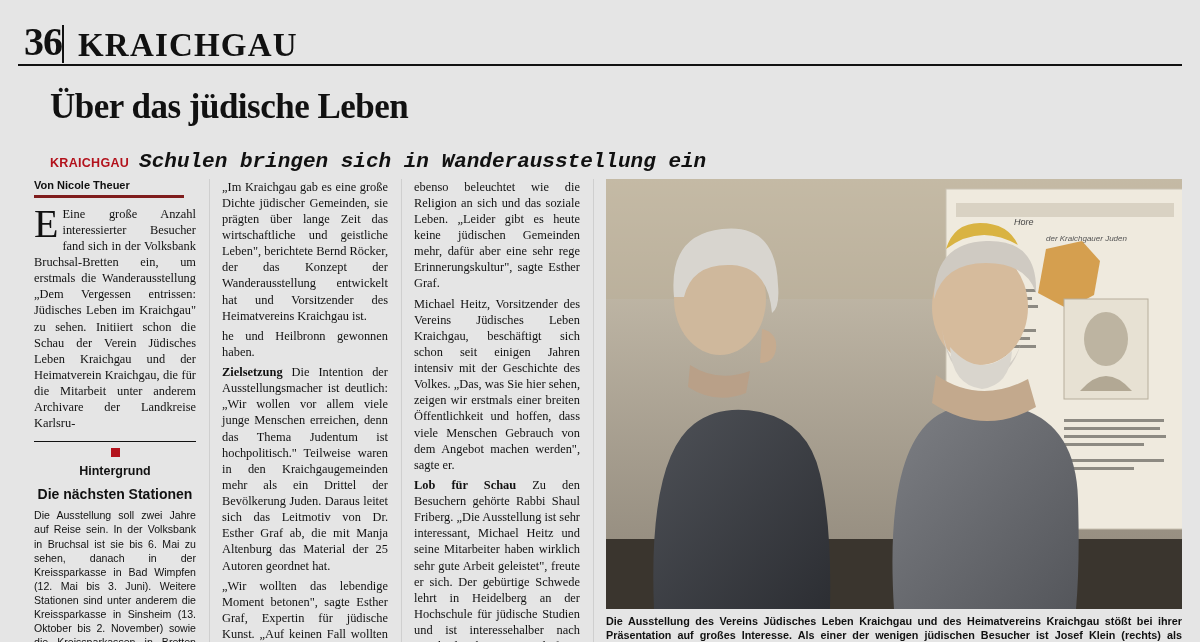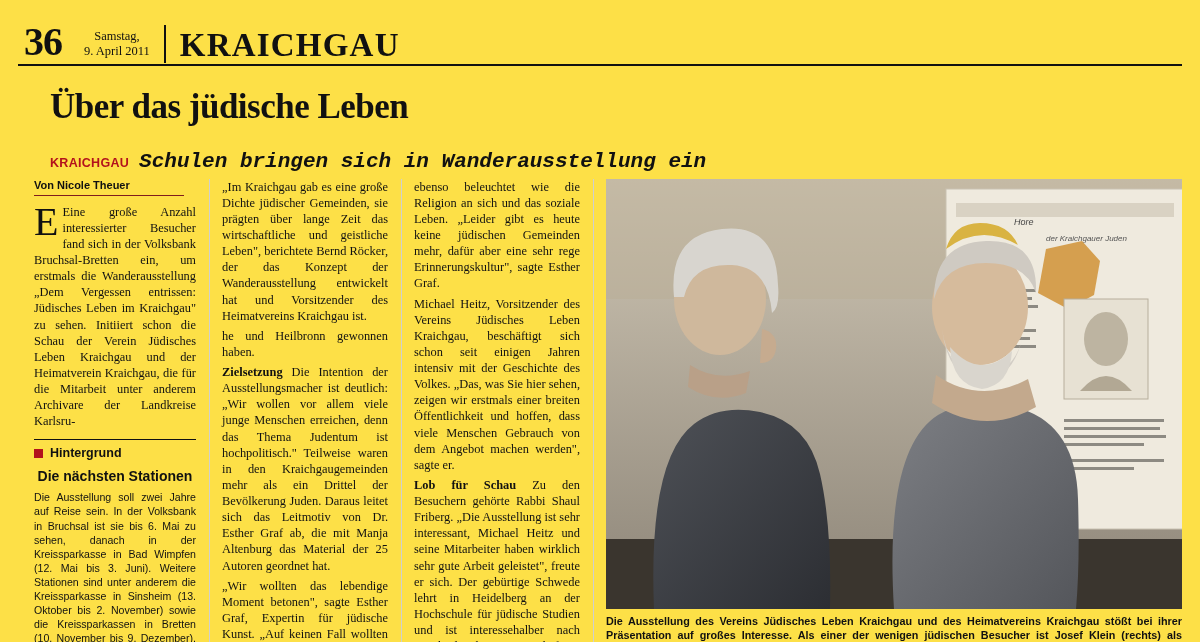--- a/index.html
+++ b/index.html
@@ -11,21 +11,21 @@
     width: 1200px;
     height: 642px;
     overflow: hidden;
     font-family: "Liberation Serif", serif;
     color: #111111;
   }
   .page {
     position: relative;
     width: 1200px;
     height: 642px;
-    background: #fde047;
+    background: #e5e5e5;
     box-sizing: border-box;
     padding: 0 14px;
   }
 
   
   .masthead {
     position: relative;
     display: flex;
     align-items: flex-end;
     height: 56px;
@@ -117,21 +117,21 @@
   .col-1 { width: 192px; border-right: 1px solid #cfcfcf; padding-left: 16px;}
   .col-2 { width: 192px; border-right: 1px solid #cfcfcf; padding-left: 12px;}
   .col-3 { width: 192px; border-right: 1px solid #cfcfcf; padding-left: 12px;}
   .col-right { flex: 1; padding-left: 12px; }
 
   .byline {
     font-family: "Liberation Sans", sans-serif;
     font-size: 11px;
     font-weight: 700;
     color: #111;
-    border-bottom: 1px solid #7f1d1d;
+    border-bottom: 3px solid #7f1d1d;
     padding-bottom: 4px;
     margin-bottom: 8px;
     width: 150px;
   }
 
   p.body {
     font-family: "Liberation Serif", serif;
     font-size: 12.4px;
     line-height: 1.30;
     text-align: justify;
@@ -161,20 +161,21 @@
     padding-top: 6px;
   }
   .infobox-head {
     display: flex;
     align-items: center;
     gap: 7px;
     font-family: "Liberation Sans", sans-serif;
     font-size: 12.5px;
     font-weight: 700;
     margin-bottom: 8px;
+    flex-direction: column;
   }
   .redsq {
     width: 9px; height: 9px; background: #b3121c; display: inline-block;
   }
   .infobox-title {
     font-family: "Liberation Sans", sans-serif;
     font-size: 14px;
     font-weight: 700;
     margin: 2px 0 6px 0;
     text-align: center;
@@ -211,24 +212,20 @@
     text-align: justify;
   }
 </style>
 </head>
 <body>
 
 <div class="page">
 
   <div class="masthead">
     <div class="folio">36</div>
-    <div class="masthead-date">
-      <div>Samstag,</div>
-      <div>9. April 2011</div>
-    </div>
     <div class="masthead-rule"></div>
     <div class="section-title">KRAICHGAU</div>
   </div>
 
   <div class="headline-wrap">
     <h1 class="headline">Über das jüdische Leben</h1>
   </div>
   <div class="subhead-line">
     <span class="kicker">KRAICHGAU</span>
     <span class="subhead">Schulen bringen sich in Wanderausstellung ein</span>

